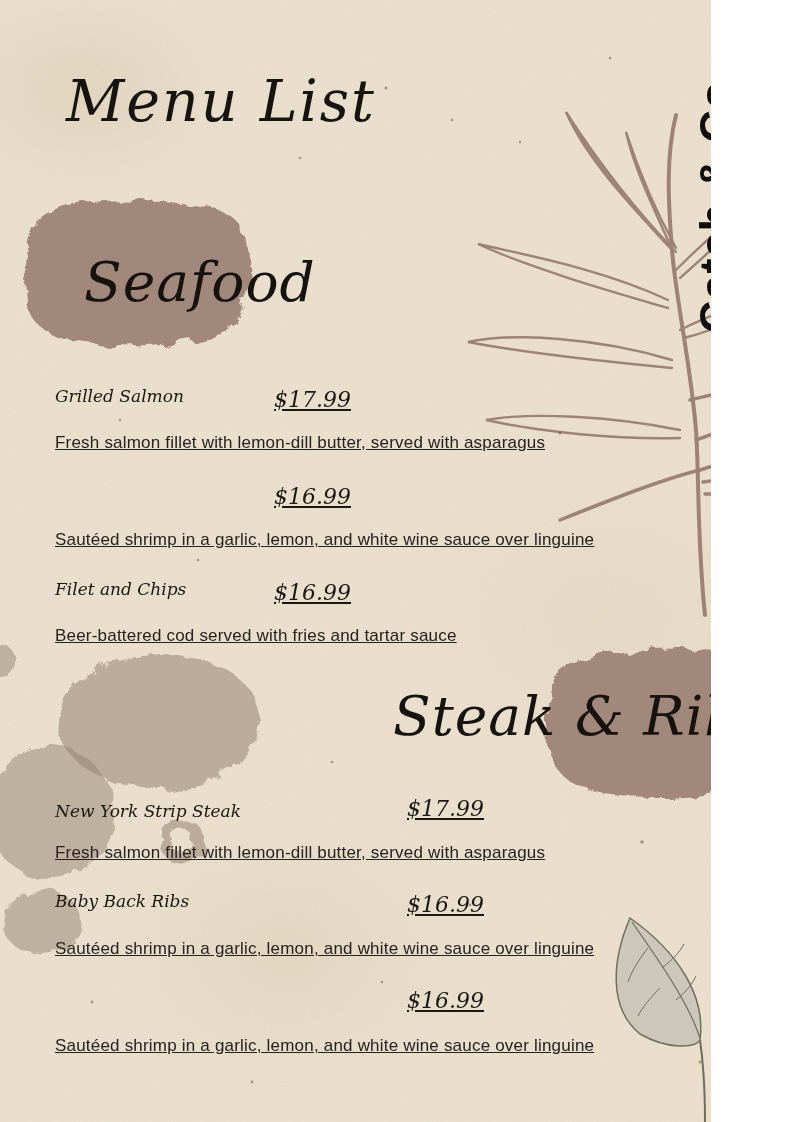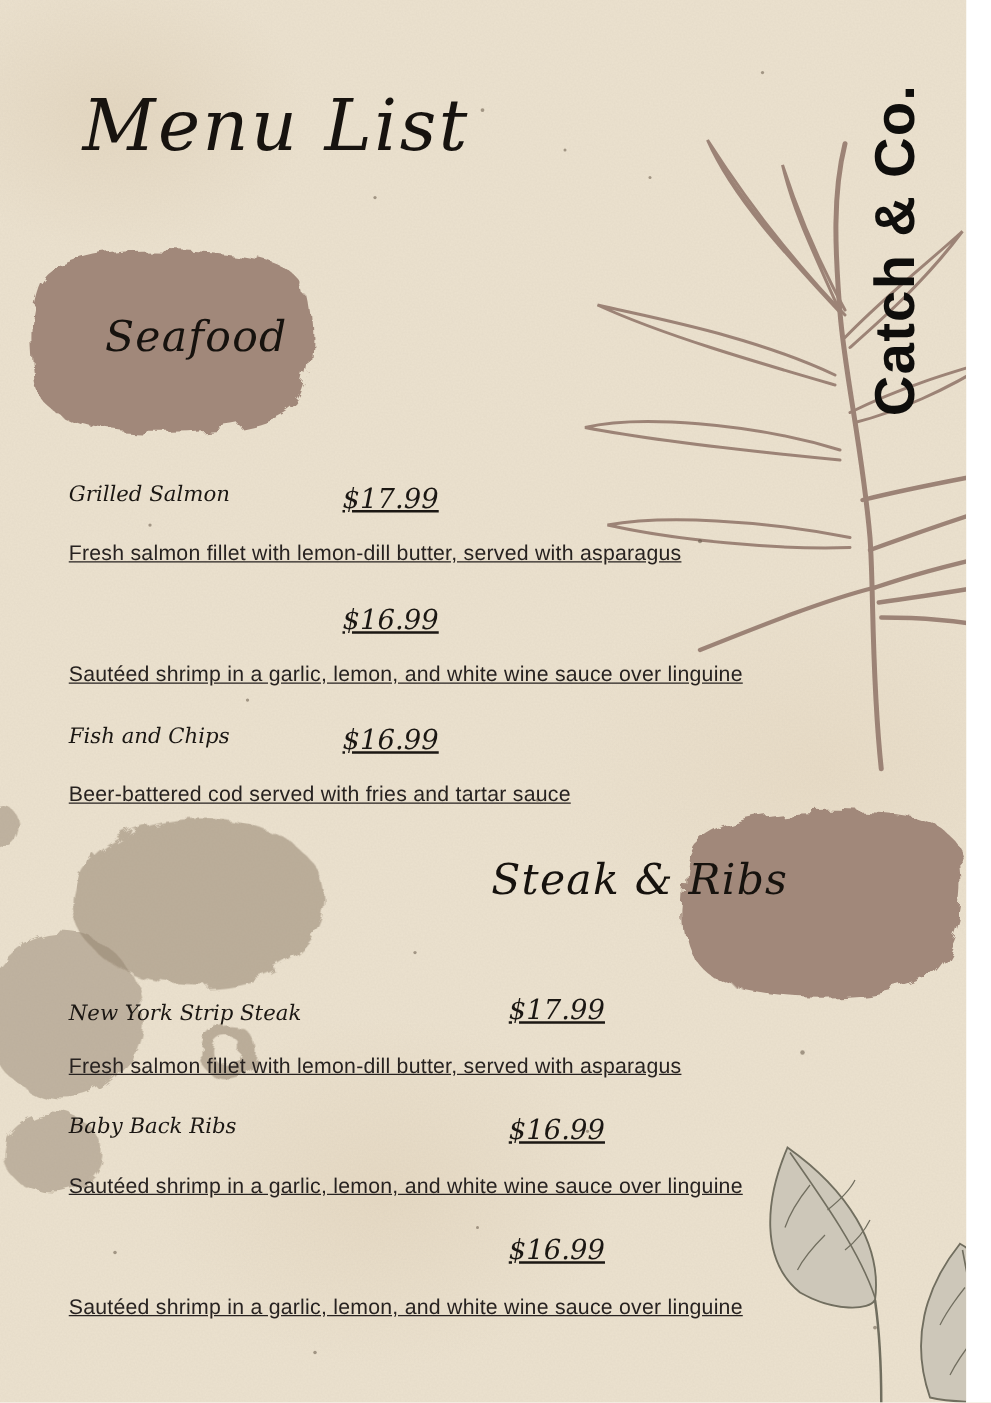--- a/index.html
+++ b/index.html
@@ -1,18 +1,18 @@
 <!DOCTYPE html>
 <html><head>
 <meta charset="utf-8">
 <style>
   html,body{margin:0;padding:0;}
   .page{
     position:relative;
-    width:773px;height:1122px;
+    width:711px;height:1122px;
     overflow:hidden;
     background:
       radial-gradient(220px 160px at 12% 8%, rgba(214,196,168,.35), transparent 70%),
       radial-gradient(300px 220px at 85% 55%, rgba(223,206,180,.30), transparent 70%),
       radial-gradient(260px 200px at 40% 85%, rgba(216,198,170,.30), transparent 70%),
       #ece2cf;
     font-family:"Liberation Sans", sans-serif;
     color:#1d1916;
   }
   .art{position:absolute;left:0;top:0;z-index:1;}
@@ -24,21 +24,21 @@
     font-size:57px;letter-spacing:2px;color:#17130f;
   }
   .brand{
     left:541px;top:172px;width:350px;height:56px;
     transform:rotate(-90deg);transform-origin:center;
     display:flex;align-items:center;justify-content:center;
     font-weight:700;font-size:45px;letter-spacing:1px;color:#0f0e0c;
   }
   .section-title{
     font-family:"DejaVu Serif", serif;font-style:italic;
-    font-size:34px;color:#16120e;letter-spacing:1px;
+    font-size:55px;color:#16120e;letter-spacing:1px;
   }
   .sec1-title{left:84px;top:250px;}
   .sec2-title{left:393px;top:684px;}
 
   .item-name{
     left:55px;
     font-family:"DejaVu Serif", serif;font-style:italic;
     font-size:17px;color:#1b1713;
   }
   .item-price{
@@ -147,21 +147,21 @@
 
   <div class="txt section-title sec1-title">Seafood</div>
 
   <div class="txt item-name" style="top:386px">Grilled Salmon</div>
   <div class="txt item-price p1" style="top:387px">$17.99</div>
   <div class="txt item-desc" style="top:433px">Fresh salmon fillet with lemon-dill butter, served with asparagus</div>
 
   <div class="txt item-price p1" style="top:484px">$16.99</div>
   <div class="txt item-desc" style="top:530px">Sautéed shrimp in a garlic, lemon, and white wine sauce over linguine</div>
 
-  <div class="txt item-name" style="top:579px">Fish and Chips</div>
+  <div class="txt item-name" style="top:579px">Filet and Chips</div>
   <div class="txt item-price p1" style="top:580px">$16.99</div>
   <div class="txt item-desc" style="top:626px">Beer-battered cod served with fries and tartar sauce</div>
 
   <div class="txt section-title sec2-title">Steak &amp; Ribs</div>
 
   <div class="txt item-name" style="top:801px">New York Strip Steak</div>
   <div class="txt item-price p2" style="top:796px">$17.99</div>
   <div class="txt item-desc" style="top:843px">Fresh salmon fillet with lemon-dill butter, served with asparagus</div>
 
   <div class="txt item-name" style="top:891px">Baby Back Ribs</div>

